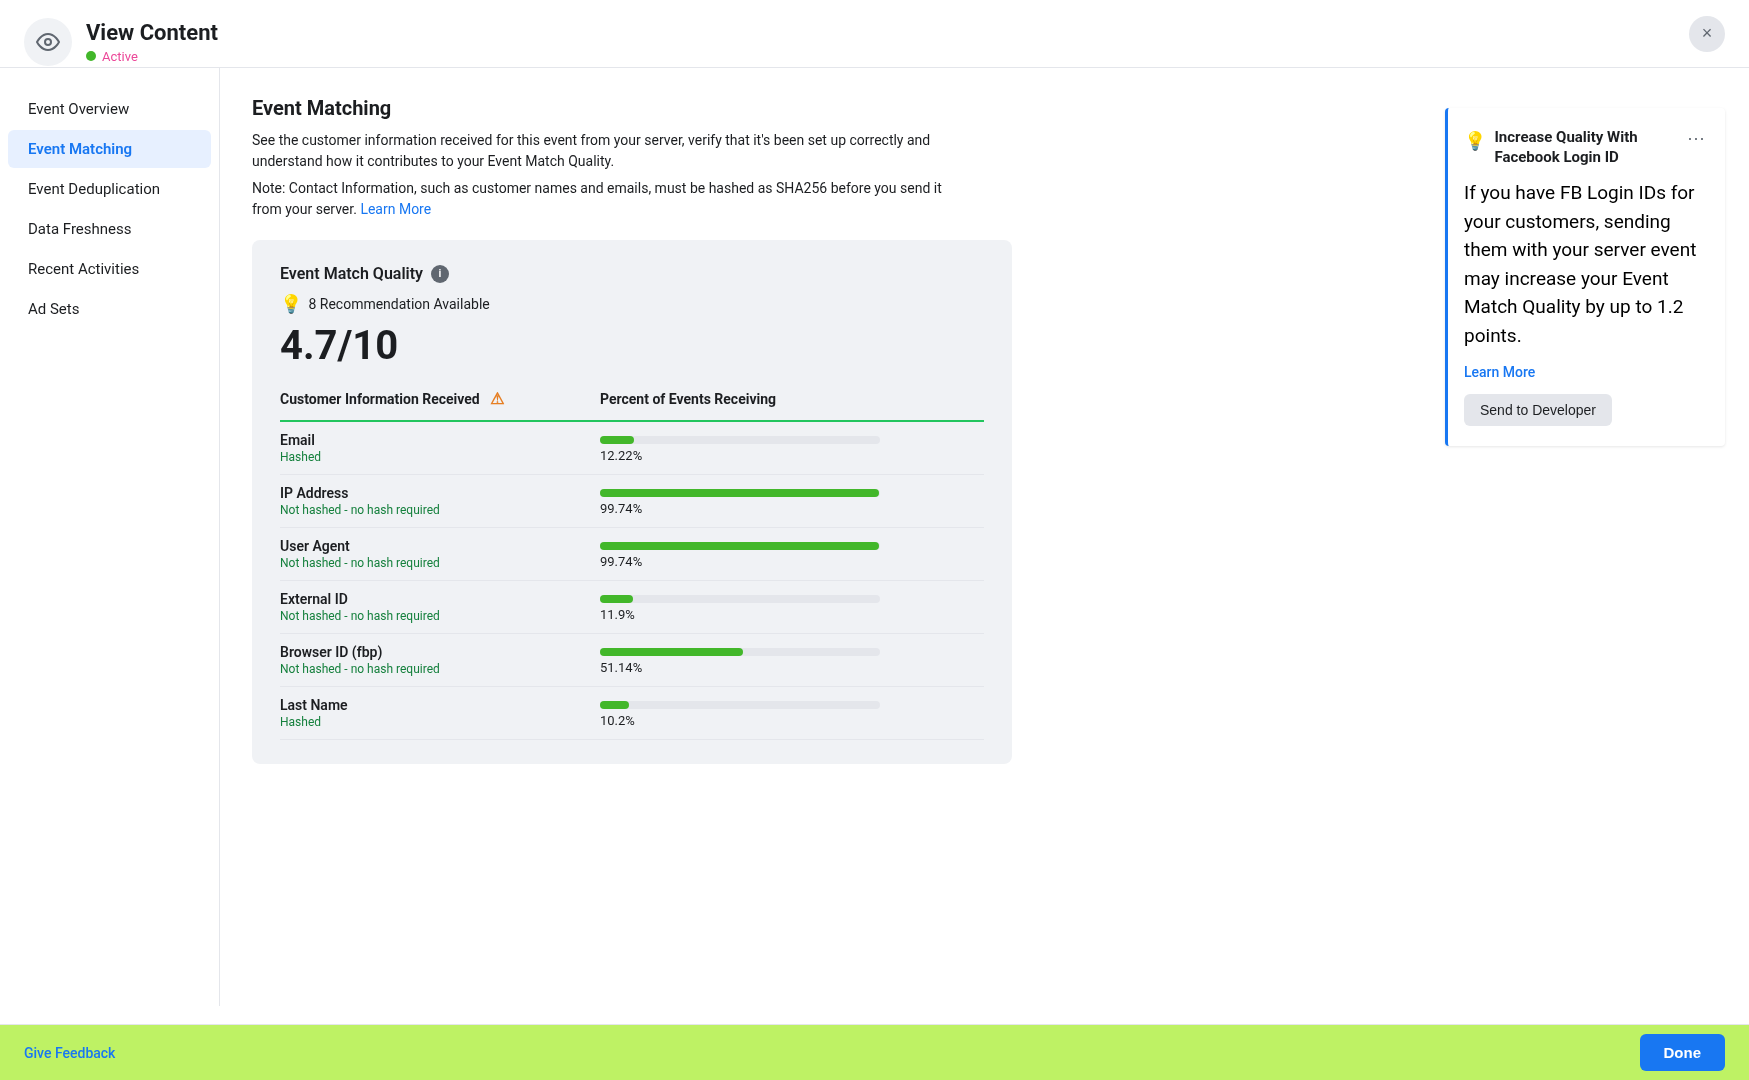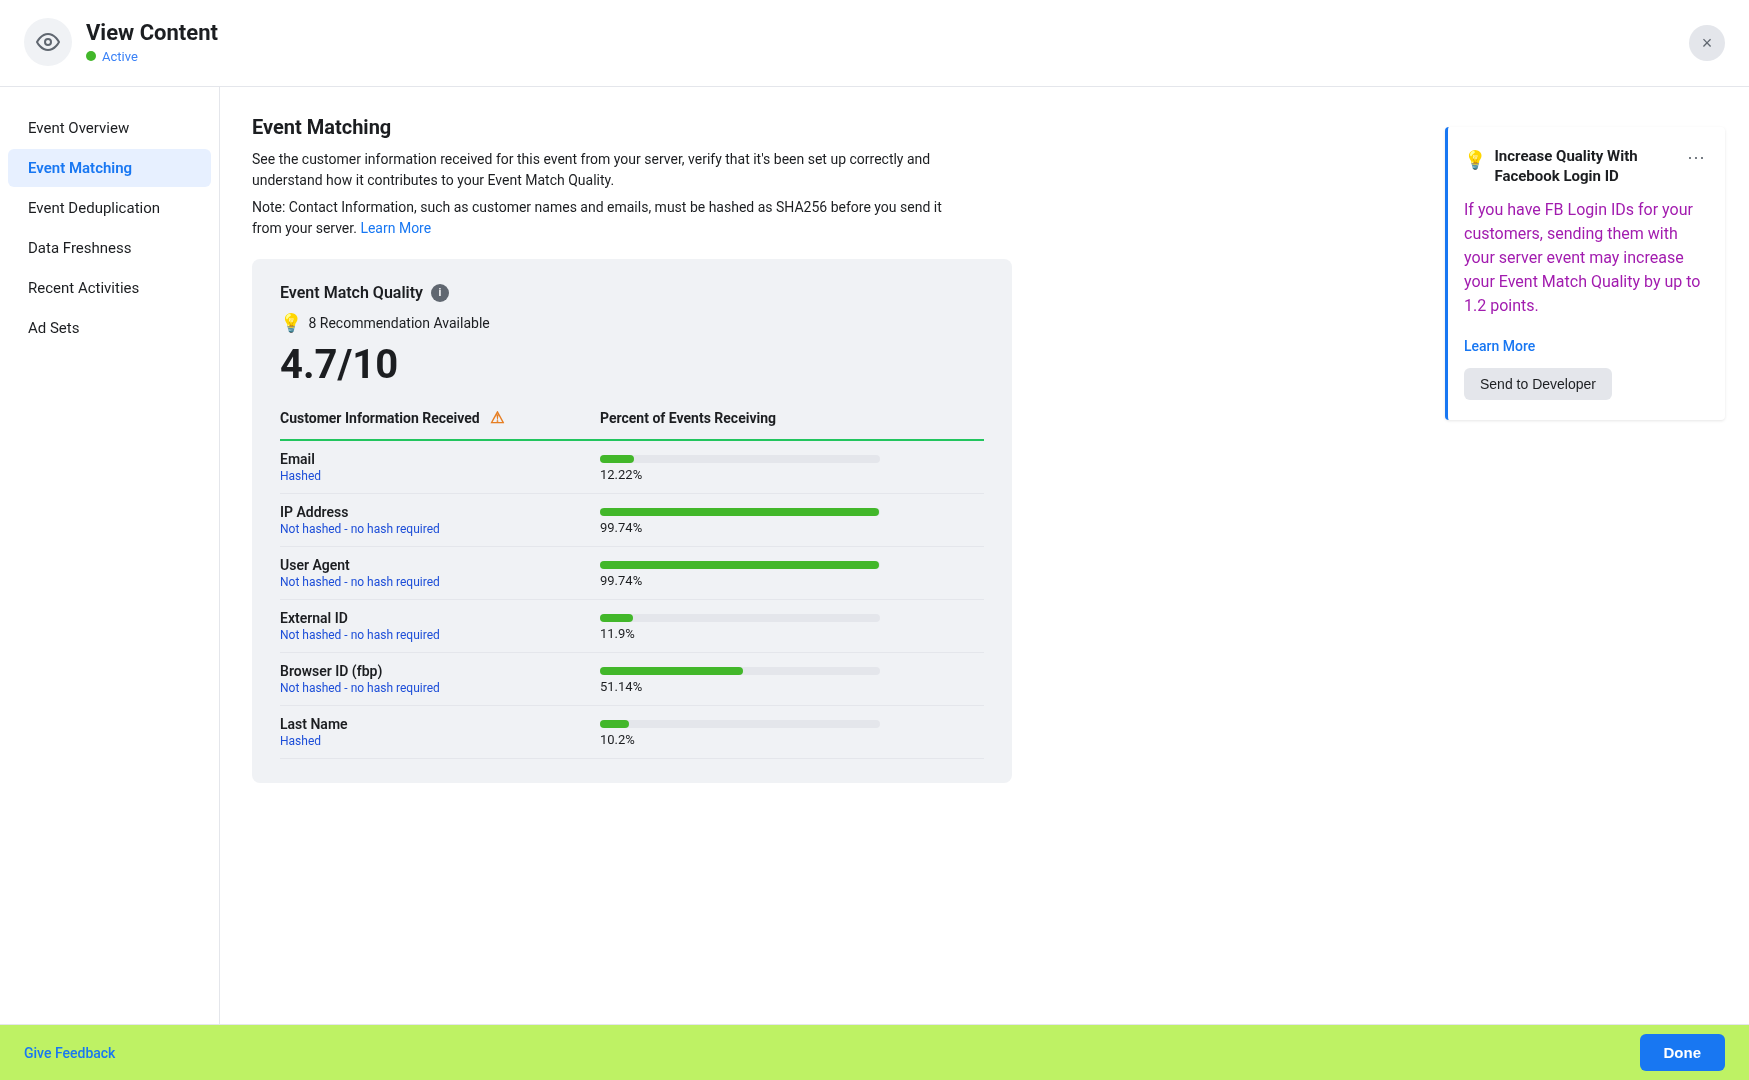--- a/index.html
+++ b/index.html
@@ -10,21 +10,21 @@
       background: #fff;
       width: 1749px;
       min-height: 1080px;
       position: relative;
     }
 
     
     .header {
       display: flex;
       align-items: center;
-      padding: 18px 24px 20px 24px;
+      padding: 18px 24px 1px 24px;
       border-bottom: 1px solid #e4e6eb;
       position: relative;
     }
     .header-icon {
       width: 48px;
       height: 48px;
       background: #f0f2f5;
       border-radius: 50%;
       display: flex;
       align-items: center;
@@ -38,21 +38,21 @@
       font-size: 22px;
       font-weight: 700;
       line-height: 1.2;
     }
     .header-status {
       display: flex;
       align-items: center;
       gap: 6px;
       margin-top: 2px;
       font-size: 13px;
-      color: #3b82f6;
+      color: #ec4899;
     }
     .status-dot {
       width: 10px;
       height: 10px;
       border-radius: 50%;
       background: #42b72a;
     }
     .close-btn {
       position: absolute;
       right: 24px;
@@ -182,21 +182,21 @@
       padding-bottom: 12px;
       border-bottom: 2px solid #22c55e;
     }
     .data-table th:first-child { width: 320px; }
     .data-table td {
       padding: 10px 0;
       border-bottom: 1px solid #e4e6eb;
       vertical-align: top;
     }
     .row-label { font-weight: 600; font-size: 14px; }
-    .row-sublabel { font-size: 12px; color: #1d4ed8; margin-top: 2px; }
+    .row-sublabel { font-size: 12px; color: #15803d; margin-top: 2px; }
 
     
     .progress-wrap {
       padding-top: 4px;
     }
     .progress-track {
       height: 8px;
       background: #e4e6eb;
       border-radius: 4px;
       width: 280px;
@@ -239,24 +239,24 @@
     }
     .more-btn {
       border: none;
       background: none;
       cursor: pointer;
       font-size: 18px;
       color: #606770;
       padding: 0 4px;
     }
     .panel-body {
-      font-size: 16px;
-      color: #a21caf;
+      font-size: 19px;
+      color: #000000;
       line-height: 1.5;
-      margin-bottom: 20px;
+      margin-bottom: 14px;
     }
     .panel-learn-more {
       color: #1877f2;
       text-decoration: none;
       font-size: 14px;
       font-weight: 500;
       display: block;
       margin-bottom: 14px;
     }
     .send-to-dev-btn {

